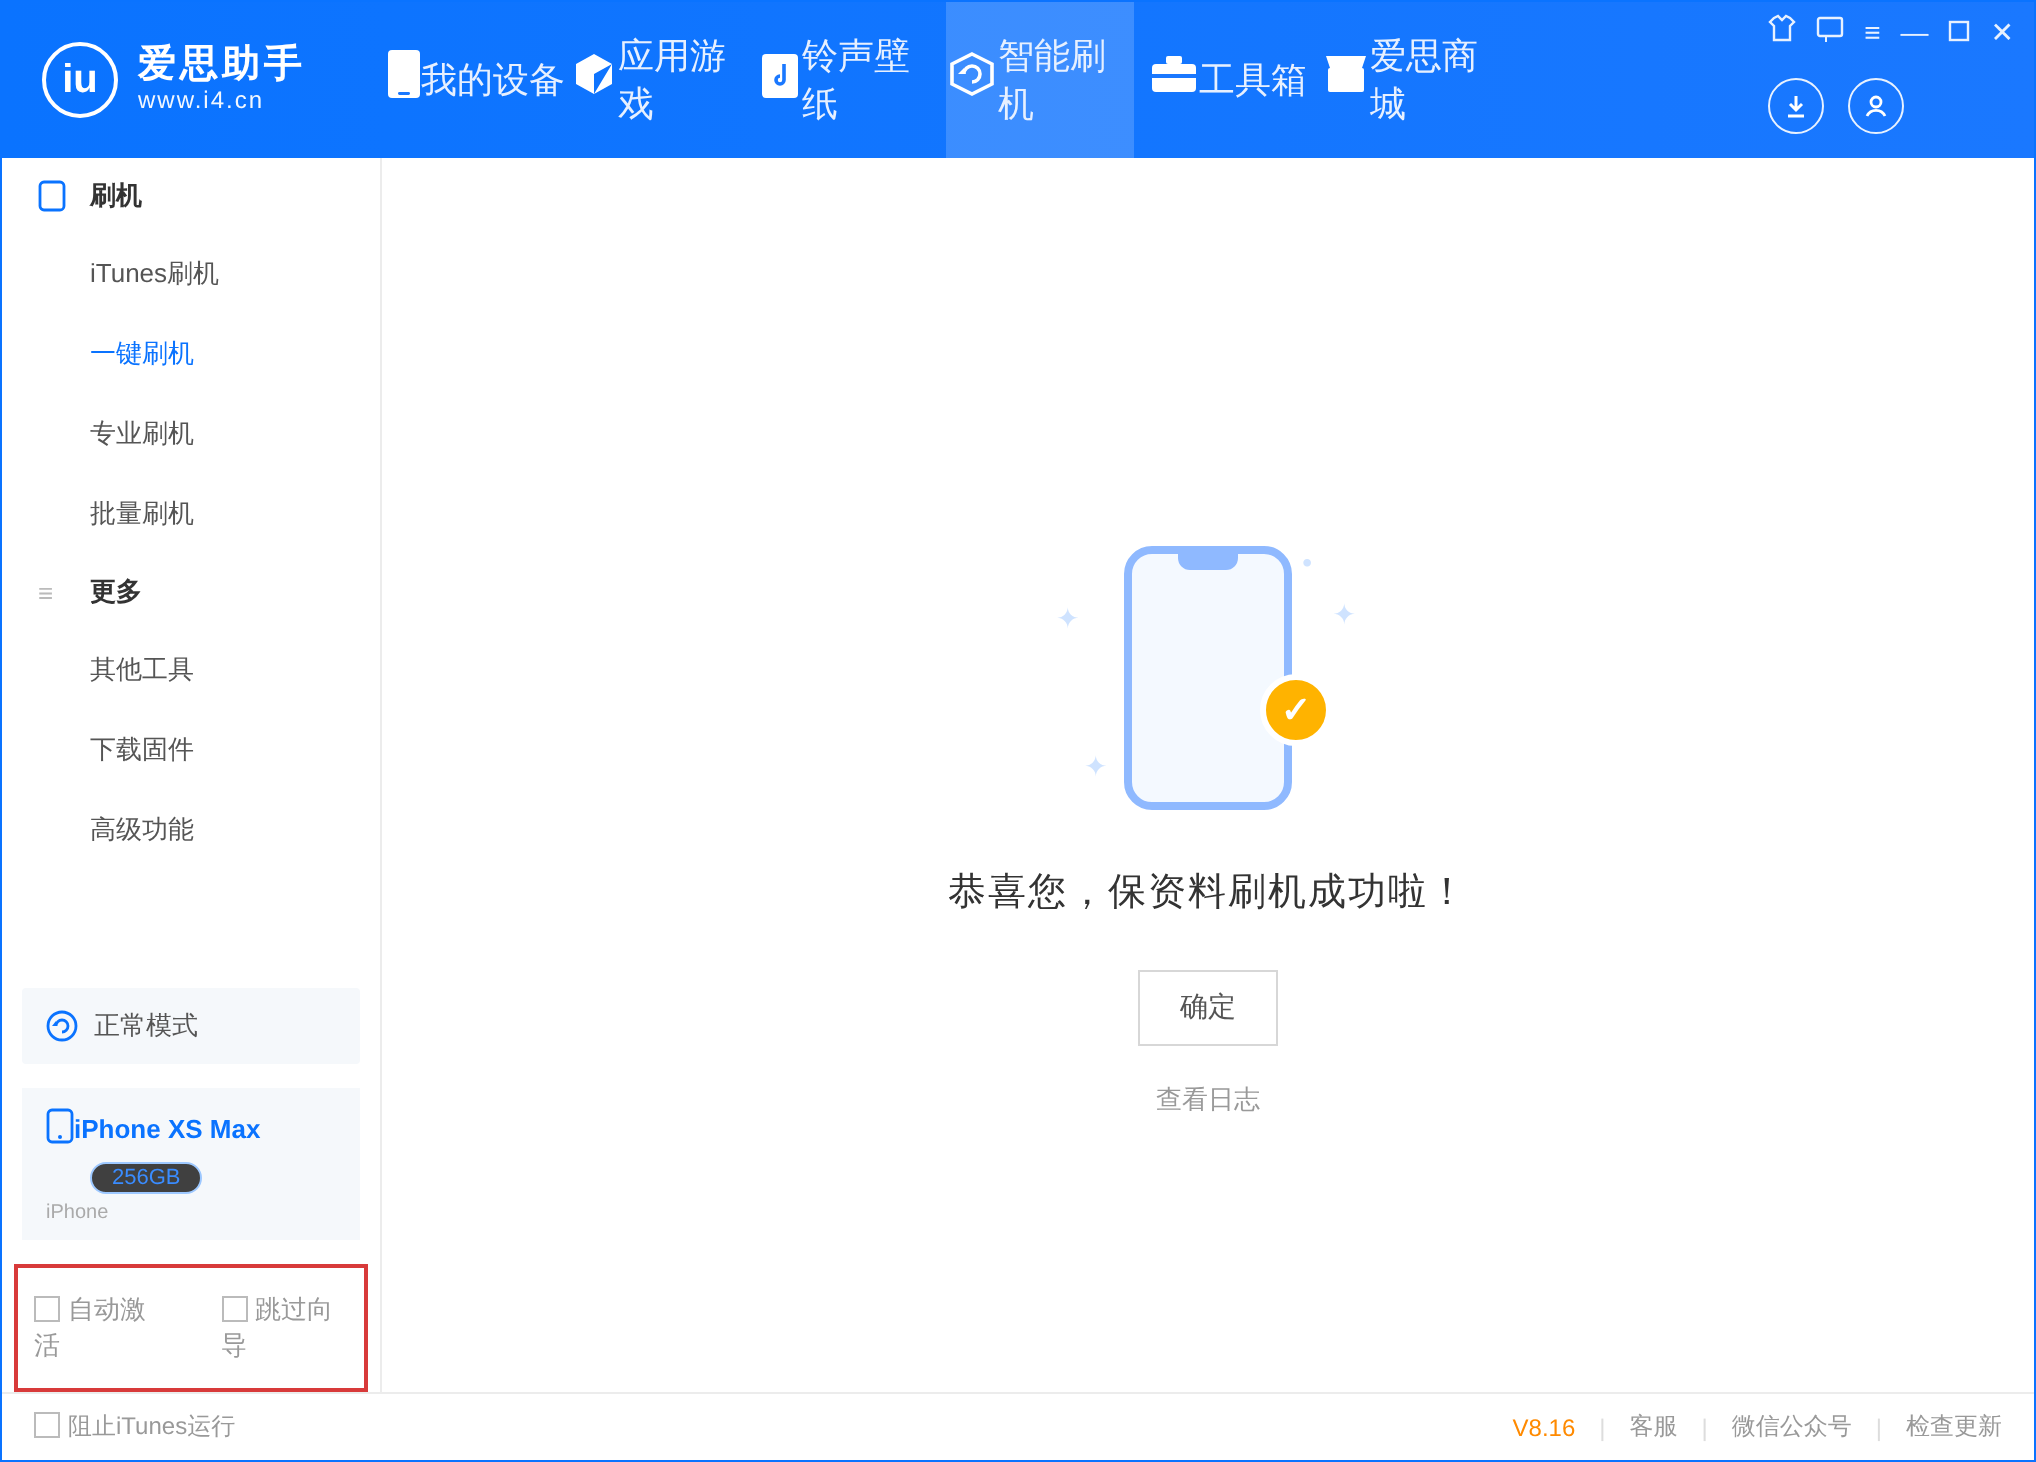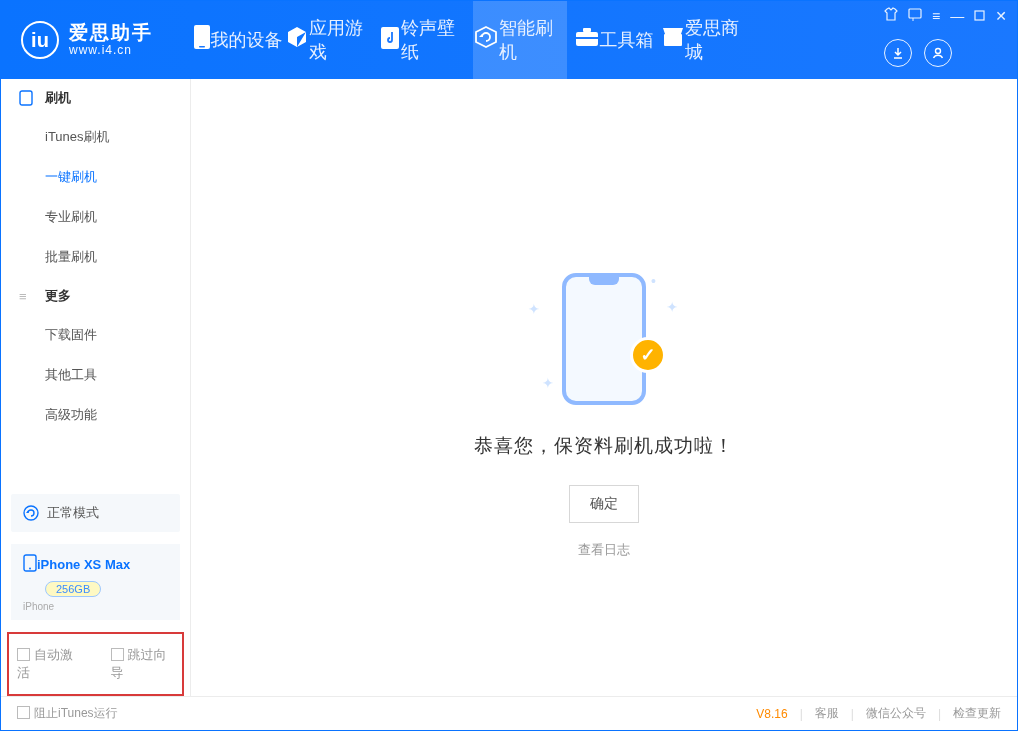--- a/index.html
+++ b/index.html
@@ -114,21 +114,21 @@
   .device-card {
     margin: 4px 10px 8px 10px;
     background: #f5f8fb;
     padding: 10px 12px 8px 12px;
   }
   .device-card .dn { color: #0a73ff; font-weight: bold; font-size: 13px; display: flex; align-items: center; }
   .device-card .badge {
     display: inline-block;
     border: 1px solid #9dc8ff;
     color: #3a8cff;
-    background: #fef9c3;
+    background: #404040;
     border-radius: 10px;
     font-size: 11px;
     padding: 1px 10px;
     margin: 6px 0 4px 22px;
   }
   .device-card .sub { color: #aaa; font-size: 10px; }
 
   .red-box {
     border: 2px solid #d83a3a;
     margin: 4px 6px 0 6px;
@@ -324,22 +324,22 @@
       </div>
       <div class="side-item">iTunes刷机</div>
       <div class="side-item active">一键刷机</div>
       <div class="side-item">专业刷机</div>
       <div class="side-item">批量刷机</div>
 
       <div class="side-group">
         <span class="g-ico" style="color:#bbb">≡</span>
         <span>更多</span>
       </div>
+      <div class="side-item">其他工具</div>
       <div class="side-item">下载固件</div>
-      <div class="side-item">其他工具</div>
       <div class="side-item">高级功能</div>
     </div>
 
     <div class="device-box">
       <span class="d-ico">
         <svg width="16" height="16" viewBox="0 0 16 16">
             <circle cx="8" cy="8" r="7" fill="none" stroke="#0a73ff" stroke-width="1.4"></circle>
             <path d="M5 8 A3 3 0 1 1 8 11" fill="none" stroke="#0a73ff" stroke-width="1.4"></path>
             <path d="M5 8 L5 5.5 L3 8" fill="#0a73ff"></path>
           </svg>

